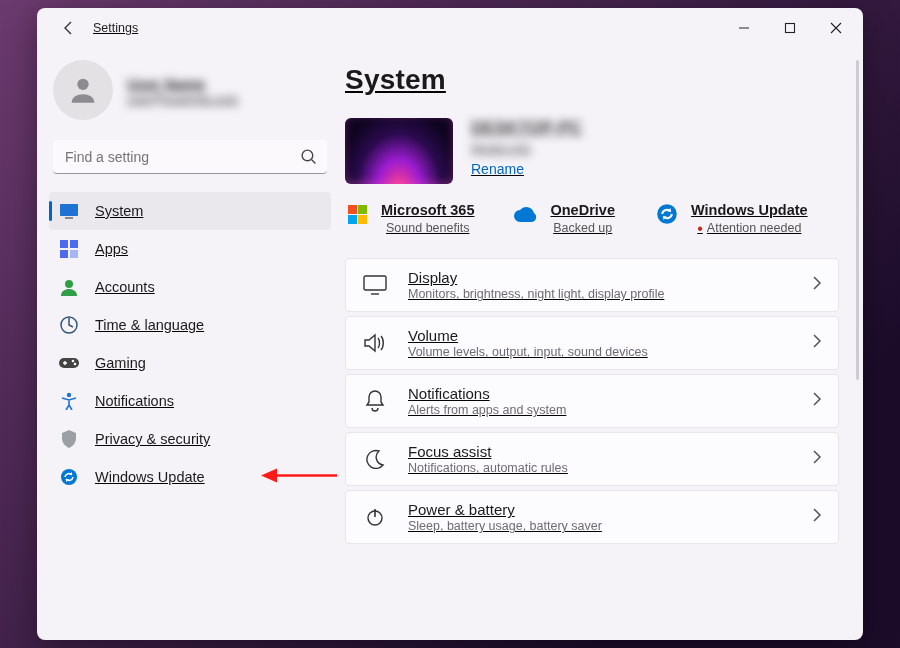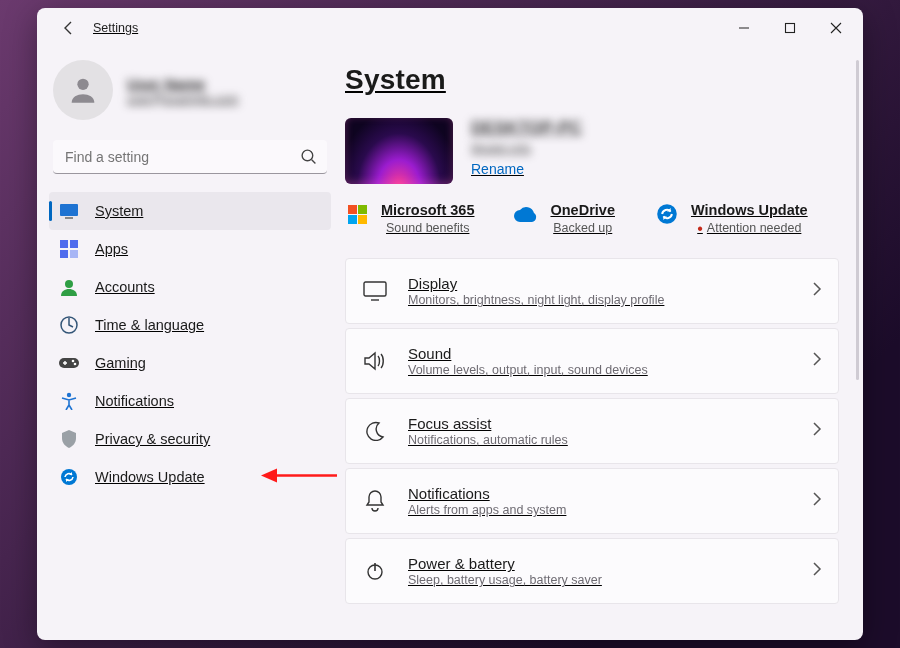--- a/index.html
+++ b/index.html
@@ -50,21 +50,21 @@
 .rename-link { color:#0067c0; font-size:14px; margin-top:4px; }
 
 .status-row { display:flex; gap:40px; margin-bottom: 22px; padding-left:0;text-align:center; }
 .status-item { display:flex; gap:12px; align-items:flex-start; }
 .status-icon { width:24px; height:24px; display:flex; align-items:center; justify-content:center; }
 .status-text .st-top { font-size:14.5px; font-weight:600; color:#1a1a1a; line-height:1.2; }
 .status-text .st-bot { font-size:12.5px; color:#555; line-height:1.2; margin-top:2px; }
 .status-text .st-bot.attn::before { content:"•"; color:#c42b1c; margin-right:4px; font-size:16px; line-height:0; position:relative; top:2px; }
 
 .card-list { display:flex; flex-direction:column; gap:4px; }
-.card { background:#fcfbfd; border:1px solid #e8e5ea; border-radius:4px; height:66px; display:flex; align-items:center; padding:0 16px; gap:20px; }
+.card { background:#fcfbfd; border:1px solid #e8e5ea; border-radius:4px; height:54px; display:flex; align-items:center; padding:0 16px; gap:20px; }
 .card .cic { width:26px; height:26px; display:flex; align-items:center; justify-content:center; }
 .card-text { flex:1; }
 .card-title { font-size:15px; color:#1a1a1a; }
 .card-sub { font-size:12.5px; color:#6e6b72; margin-top:1px; }
 .chev { color:#555; }
 
 .vscroll-track { position:absolute; right:4px; top:12px; width:3px; height:320px; background:#cfcbd3; border-radius:2px; }
 
 .ms-logo { display:grid; grid-template:repeat(2,9px)/repeat(2,9px); gap:1px; }
 .ms-logo span:nth-child(1){background:#f25022;} .ms-logo span:nth-child(2){background:#7fba00;}
@@ -283,50 +283,50 @@
                 </svg></span>
           </div>
           <div class="card">
             <span class="cic">
                 <svg width="24" height="20" viewBox="0 0 24 20">
                   <path d="M2 7h4l6-5v16l-6-5H2z" fill="none" stroke="#333" stroke-width="1.4"></path>
                   <path d="M15 5c2 2 2 8 0 10M18 3c3 3 3 11 0 14" fill="none" stroke="#333" stroke-width="1.4"></path>
                 </svg>
               </span>
             <div class="card-text">
-                <div class="card-title">Sound</div>
+                <div class="card-title">Volume</div>
                 <div class="card-sub">Volume levels, output, input, sound devices</div>
+              </div>
+            <span class="chev"><svg width="10" height="14" viewBox="0 0 10 14">
+                  <path d="M2 1l6 6-6 6" fill="none" stroke="#555" stroke-width="1.5"></path>
+                </svg></span>
+          </div>
+          <div class="card">
+            <span class="cic">
+                <svg width="20" height="22" viewBox="0 0 20 22">
+                  <path d="M10 1a6 6 0 0 1 6 6v5l2 3H2l2-3V7a6 6 0 0 1 6-6zM7 18a3 3 0 0 0 6 0" fill="none" stroke="#333" stroke-width="1.4"></path>
+                </svg>
+              </span>
+            <div class="card-text">
+                <div class="card-title">Notifications</div>
+                <div class="card-sub">Alerts from apps and system</div>
               </div>
             <span class="chev"><svg width="10" height="14" viewBox="0 0 10 14">
                   <path d="M2 1l6 6-6 6" fill="none" stroke="#555" stroke-width="1.5"></path>
                 </svg></span>
           </div>
           <div class="card">
             <span class="cic">
                 <svg width="20" height="20" viewBox="0 0 20 20">
                   <path d="M14 2a9 9 0 1 0 4 14 8 8 0 0 1-4-14z" fill="none" stroke="#333" stroke-width="1.4"></path>
                 </svg>
               </span>
             <div class="card-text">
                 <div class="card-title">Focus assist</div>
                 <div class="card-sub">Notifications, automatic rules</div>
-              </div>
-            <span class="chev"><svg width="10" height="14" viewBox="0 0 10 14">
-                  <path d="M2 1l6 6-6 6" fill="none" stroke="#555" stroke-width="1.5"></path>
-                </svg></span>
-          </div>
-          <div class="card">
-            <span class="cic">
-                <svg width="20" height="22" viewBox="0 0 20 22">
-                  <path d="M10 1a6 6 0 0 1 6 6v5l2 3H2l2-3V7a6 6 0 0 1 6-6zM7 18a3 3 0 0 0 6 0" fill="none" stroke="#333" stroke-width="1.4"></path>
-                </svg>
-              </span>
-            <div class="card-text">
-                <div class="card-title">Notifications</div>
-                <div class="card-sub">Alerts from apps and system</div>
               </div>
             <span class="chev"><svg width="10" height="14" viewBox="0 0 10 14">
                   <path d="M2 1l6 6-6 6" fill="none" stroke="#555" stroke-width="1.5"></path>
                 </svg></span>
           </div>
           <div class="card">
             <span class="cic">
                 <svg width="20" height="20" viewBox="0 0 20 20">
                   <circle cx="10" cy="11" r="7" fill="none" stroke="#333" stroke-width="1.4"></circle>
                   <path d="M10 2v8" stroke="#333" stroke-width="1.6"></path>

